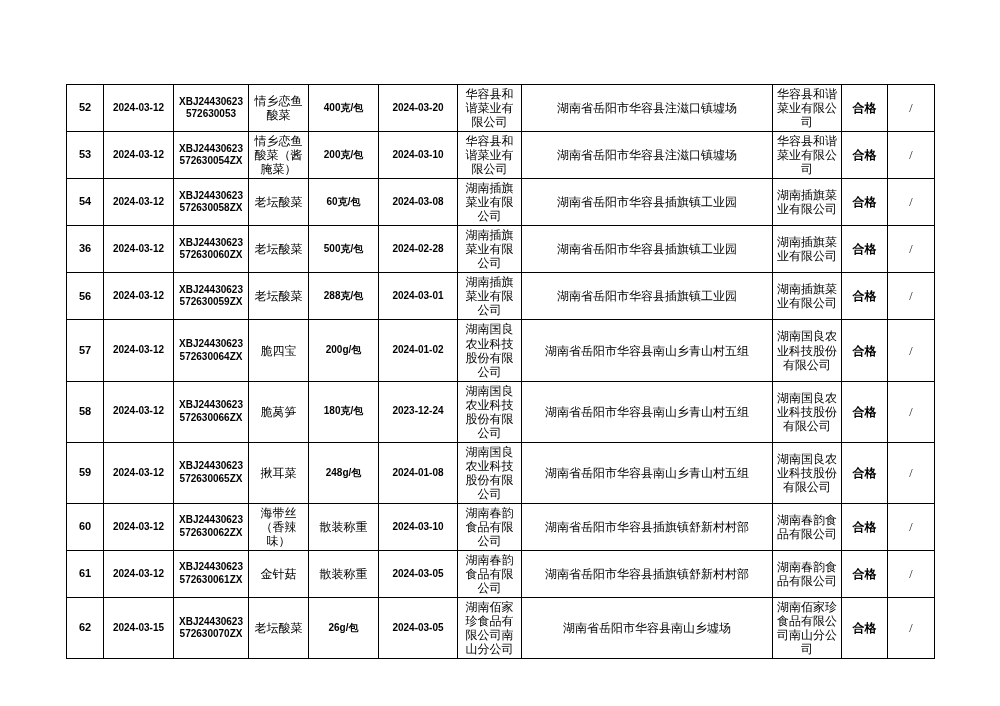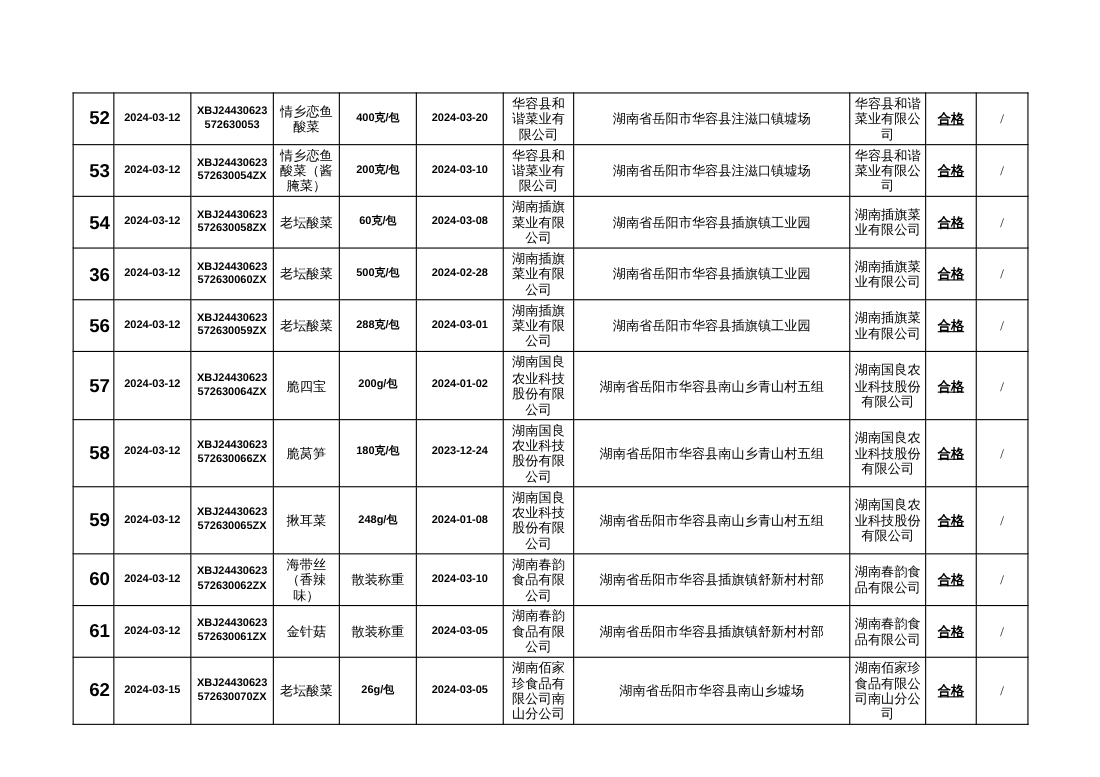--- a/index.html
+++ b/index.html
@@ -56,22 +56,22 @@
   td.num,
   td.col-seq,
   td.col-sampling-date,
   td.col-production-date,
   td.col-sample-number {
     font-family: "Liberation Sans", sans-serif;
     font-weight: bold;
     font-size: 10px;
     line-height: 1.25;
   }
-  td.col-seq { font-size: 17px; text-align: right; }
-  td.col-result { font-weight: bold; text-decoration: underline; }
+  td.col-seq { font-size: 11px; }
+  td.col-result { font-weight: bold; }
   .id-line {
     display: block;
     line-height: 1.25;
   }
 </style>
 </head>
 <body>
 
 <div class="page">
   <table class="results">

